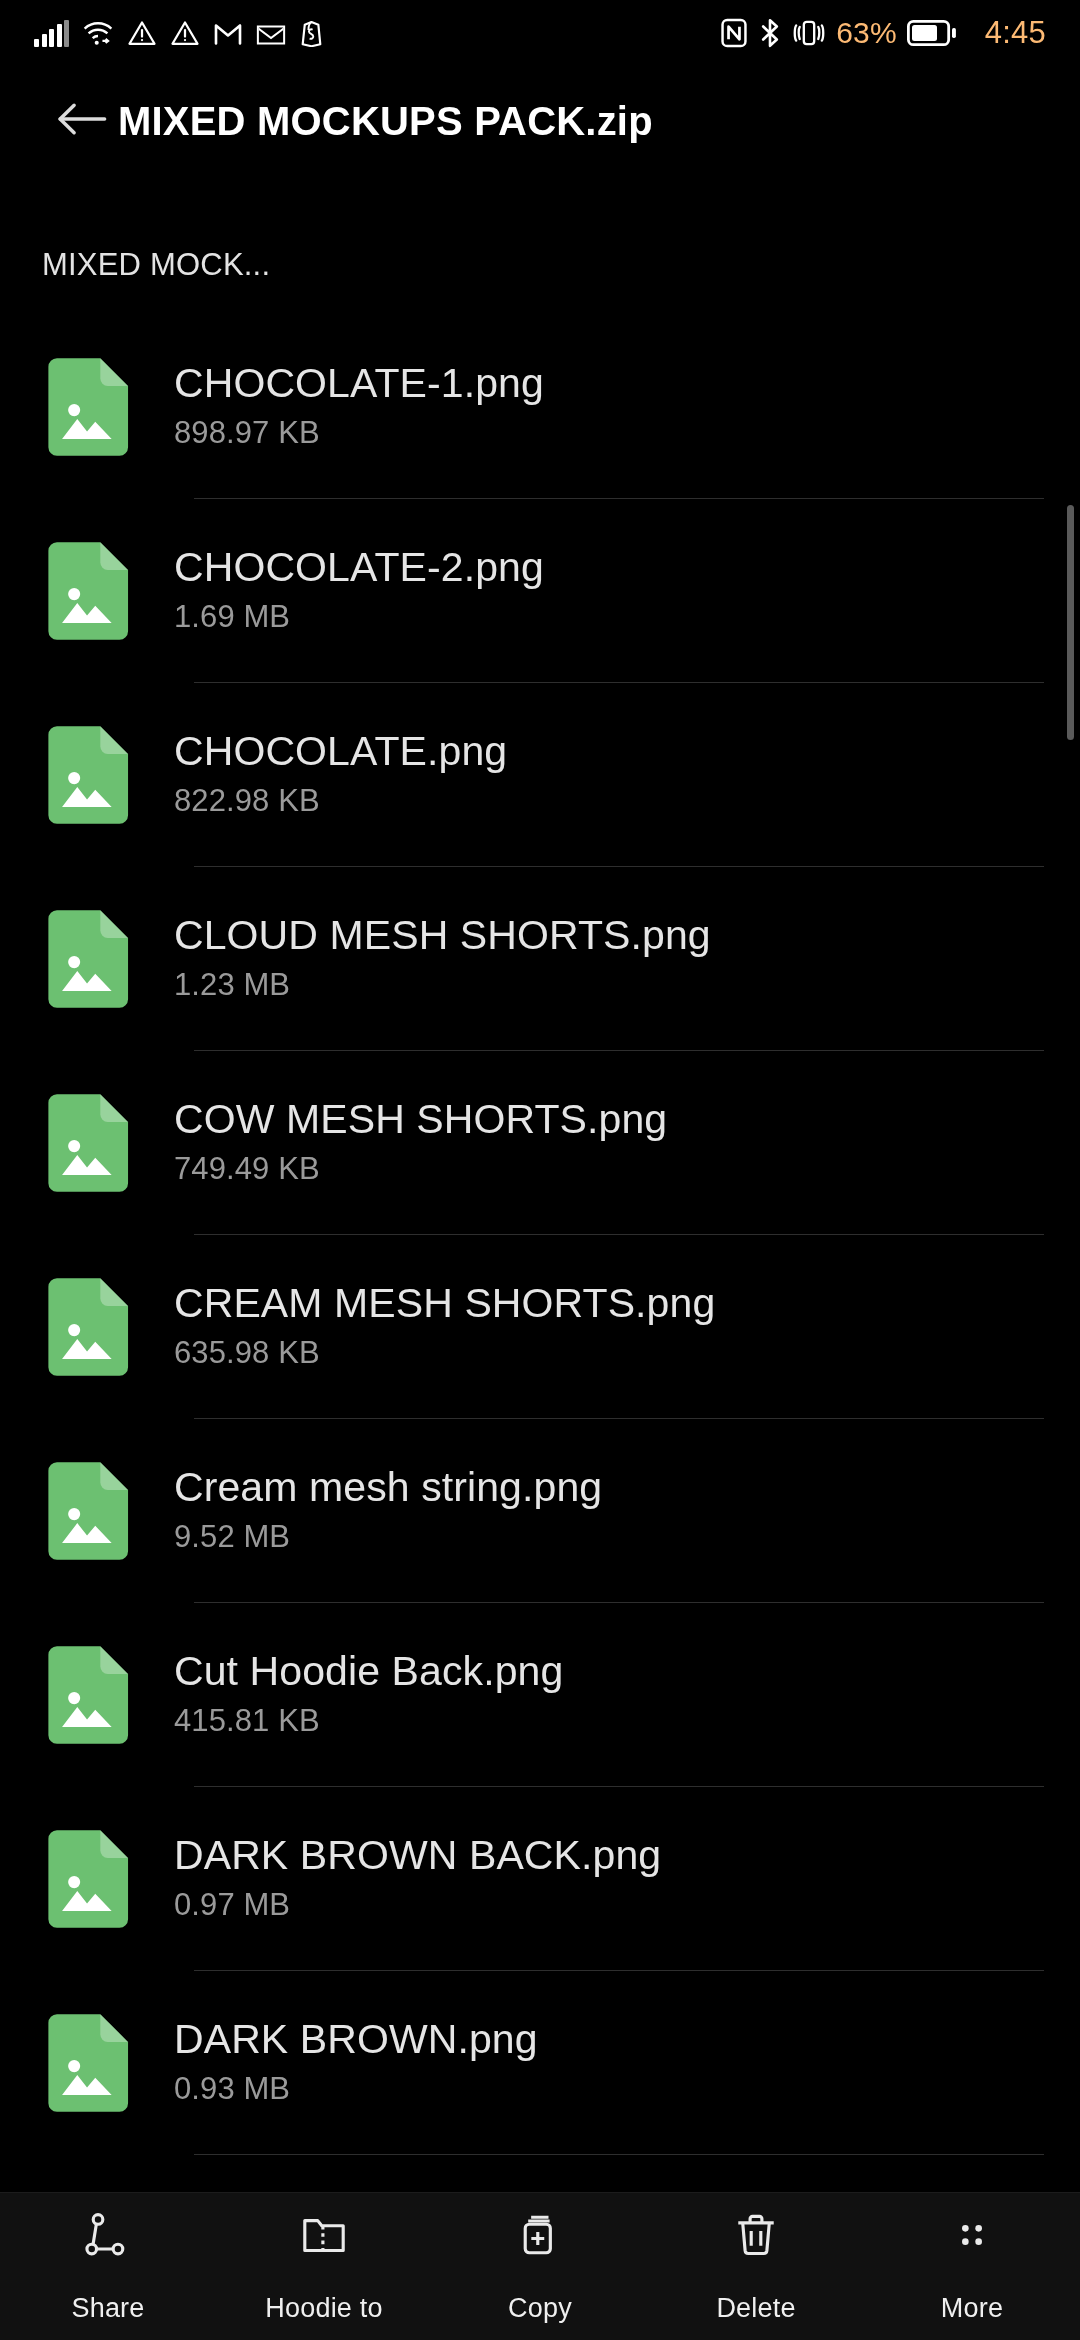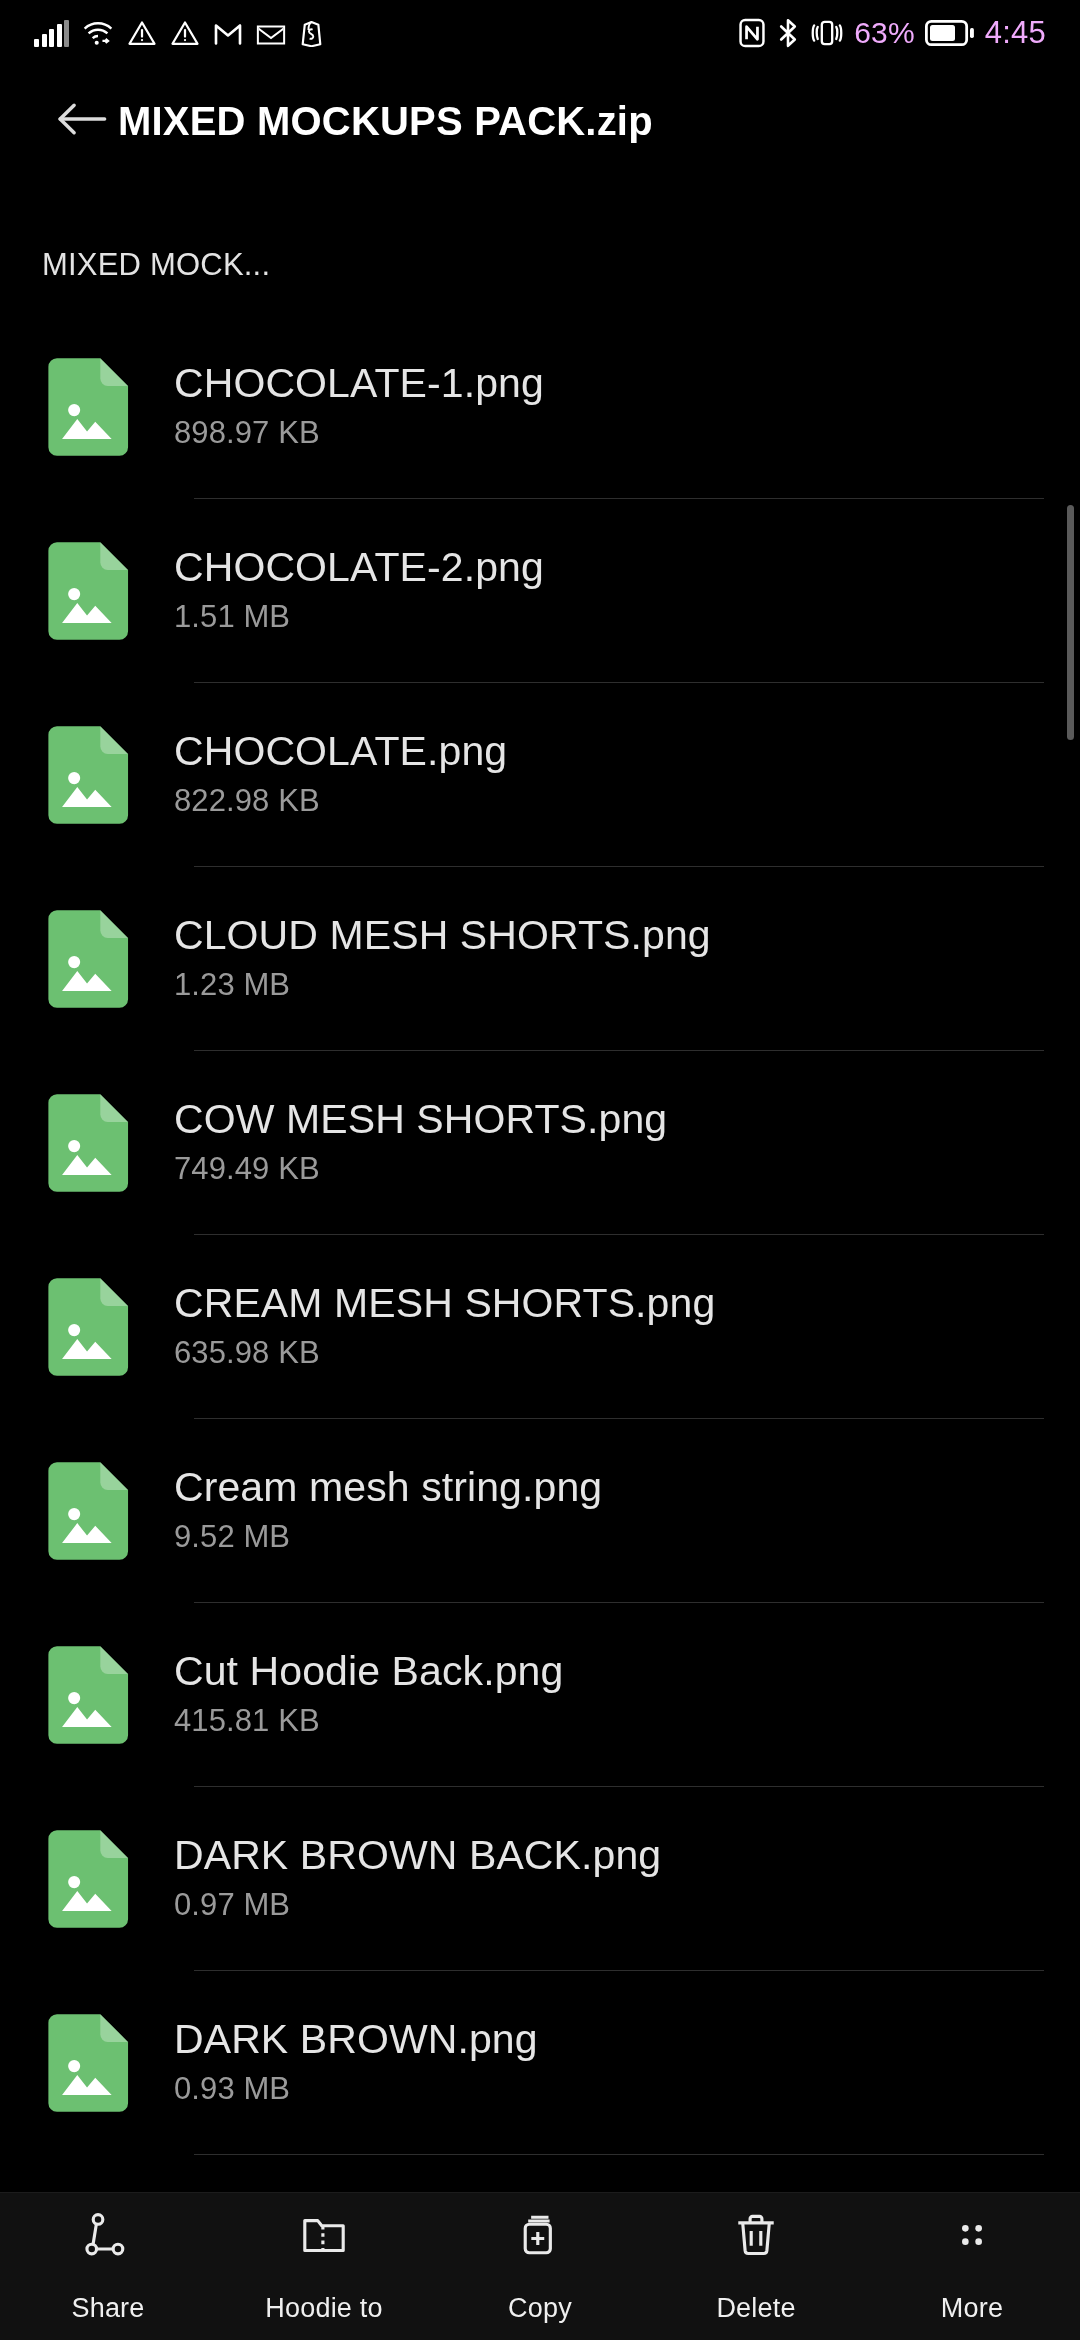--- a/index.html
+++ b/index.html
@@ -8,34 +8,34 @@
     background:#000;
     font-family:"Liberation Sans", sans-serif;
     overflow:hidden;
   }
   body { position:relative; }
 
   
   .statusbar {
     position:absolute; top:0; left:0; width:1080px; height:66px;
     display:flex; align-items:center; justify-content:space-between;
-    padding:0 34px; color:#f0abfc;
+    padding:0 34px; color:#fdba74;
   }
   .status-left { display:flex; align-items:flex-end; gap:13px; }
   .status-right { display:flex; align-items:center; gap:10px; }
   .si { display:inline-flex; align-items:center; justify-content:center; }
   .signal { display:flex; align-items:flex-end; gap:2.5px; height:26px; }
   .signal i { display:block; width:5px; background:#fff; border-radius:1px; }
   .signal i:nth-child(1){height:8px;}
   .signal i:nth-child(2){height:13px;}
   .signal i:nth-child(3){height:18px;}
   .signal i:nth-child(4){height:23px;}
   .signal i:nth-child(5){height:27px;background:#8a8a8a;}
   .battery-pct { font-size:30px; letter-spacing:0.2px; font-weight:400; }
-  .clock { font-size:31px; letter-spacing:0.2px; margin-left:0; }
+  .clock { font-size:31px; letter-spacing:0.2px; margin-left:18px; }
 
   
   .appbar {
     position:absolute; top:66px; left:0; width:1080px; height:110px;
     display:flex; align-items:center; padding-left:48px;
   }
   .back-btn { width:70px; height:70px; display:flex; align-items:center; justify-content:center; }
   .appbar-title {
     color:#fff; font-size:40px; font-weight:700; letter-spacing:0.2px;
     white-space:nowrap;
@@ -221,21 +221,21 @@
       <div class="file-icon">
         <svg viewBox="0 0 42 50">
           <path d="M4.6 0h22.2L41 14.2v31.4A4.4 4.4 0 0 1 36.6 50H4.6A4.4 4.4 0 0 1 .2 45.6V4.4A4.4 4.4 0 0 1 4.6 0z" fill="#6cc071"></path>
           <path d="M26.8 0 41 14.2H30.6a3.8 3.8 0 0 1-3.8-3.8z" fill="#ffffff" fill-opacity="0.30"></path>
           <circle cx="13.4" cy="26.6" r="3.1" fill="#ffffff"></circle>
           <path d="M7.2 41.4 15 31.2l5 6.4 4.2-5 8.4 8.8z" fill="#ffffff"></path>
         </svg>
       </div>
       <div class="file-meta">
         <div class="file-name">CHOCOLATE-2.png</div>
-        <div class="file-size">1.51 MB</div>
+        <div class="file-size">1.69 MB</div>
       </div>
     </div>
     <div class="file-row">
       <div class="file-icon">
         <svg viewBox="0 0 42 50">
           <path d="M4.6 0h22.2L41 14.2v31.4A4.4 4.4 0 0 1 36.6 50H4.6A4.4 4.4 0 0 1 .2 45.6V4.4A4.4 4.4 0 0 1 4.6 0z" fill="#6cc071"></path>
           <path d="M26.8 0 41 14.2H30.6a3.8 3.8 0 0 1-3.8-3.8z" fill="#ffffff" fill-opacity="0.30"></path>
           <circle cx="13.4" cy="26.6" r="3.1" fill="#ffffff"></circle>
           <path d="M7.2 41.4 15 31.2l5 6.4 4.2-5 8.4 8.8z" fill="#ffffff"></path>
         </svg>

